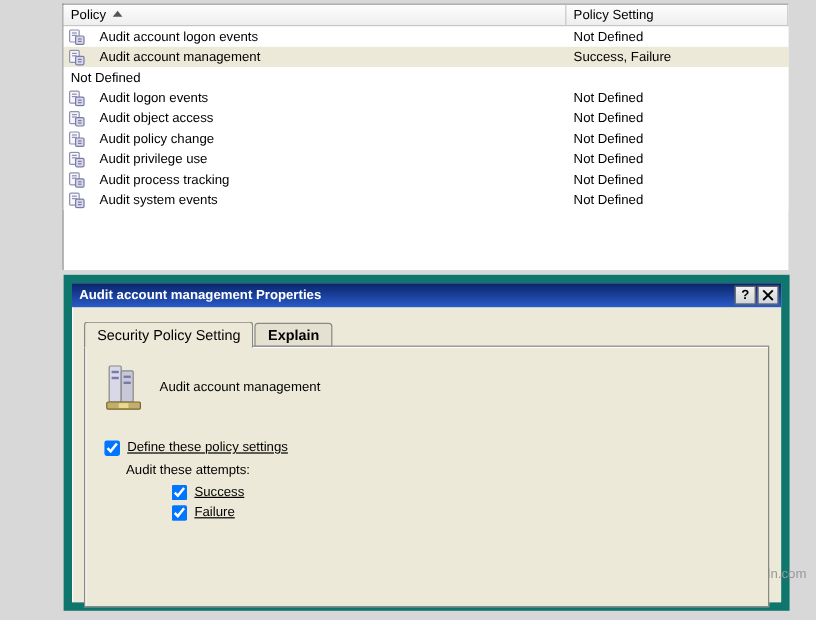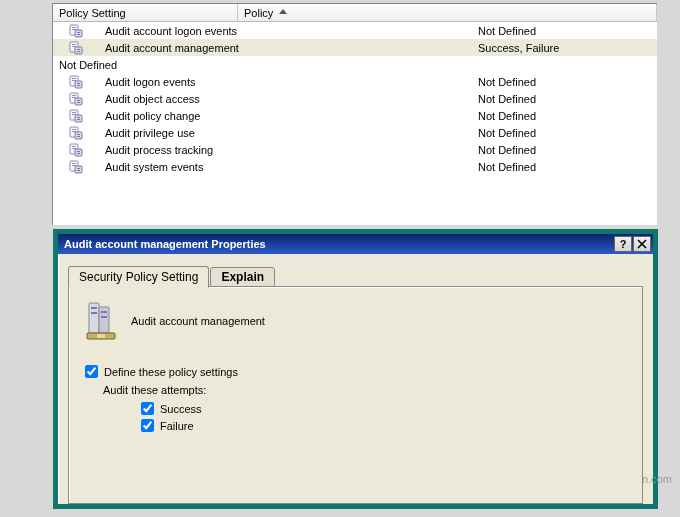--- a/index.html
+++ b/index.html
@@ -60,42 +60,42 @@
     display: flex;
     height: 17px;
     align-items: center;
     background: #fff;
   }
   .list-row.selected { background: #ece9d8; }
   .cell-policy {
     width: 419px;
     display: flex;
     align-items: center;
-    padding-left: 16px;
-    gap: 22px;
+    padding-left: 4px;
+    gap: 12px;
   }
   .cell-setting {
     flex: 1;
     padding-left: 6px;
   }
   .policy-icon {
     width: 14px; height: 14px;
     flex-shrink: 0;
   }
   .policy-icon svg { display: block; }
 
   
   .dialog {
     position: absolute;
     left: 53px;
     top: 229px;
     width: 605px;
     height: 280px;
     background: #ece9d8;
-    border: 5px solid #0f766e;
+    border: 7px solid #0f766e;
     box-shadow: 1px 1px 0 #fff inset;
   }
   .titlebar {
     height: 20px;
     background: linear-gradient(#0a246a, #2a5bc8);
     color: #fff;
     display: flex;
     align-items: center;
     padding: 0 2px 0 6px;
     font-weight: bold;
@@ -163,24 +163,25 @@
     align-items: center;
     gap: 12px;
     margin-bottom: 24px;
   }
   .big-icon {
     width: 34px; height: 40px;
     flex-shrink: 0;
   }
   .checkbox-row {
     display: flex;
-    align-items: flex-end;
+    align-items: flex-start;
     gap: 6px;
     margin: 4px 0;
     font-size: 11px;
+    text-decoration: underline;
   }
   .checkbox-row input[type=checkbox] {
     width: 13px; height: 13px;
     margin: 0;
   }
   .indent2 { margin-left: 56px; }
   .sub-label { margin: 6px 0 6px 18px; }
 
   .watermark {
     position: absolute;
@@ -191,26 +192,26 @@
     font-family: Arial, sans-serif;
   }
 </style>
 </head>
 <body>
 
 <div class="outer">
 
   <div class="list-panel">
     <div class="list-header">
-      <div class="list-header-cell col-setting">
-        <span>Policy Setting</span>
-      </div>
       <div class="list-header-cell col-policy">
         <span>Policy</span>
         <span class="sort-arrow"></span>
+      </div>
+      <div class="list-header-cell col-setting">
+        <span>Policy Setting</span>
       </div>
     </div>
     <div class="list-body" id="list-body">
         <div class="list-row">
           <div class="cell-policy">
             <span class="policy-icon">
               <svg width="14" height="14" viewBox="0 0 14 14">
                 <rect x="1" y="1" width="8" height="10" rx="1" fill="#f5f5fa" stroke="#9090b0"></rect>
                 <rect x="3" y="3" width="4" height="1" fill="#9090b0"></rect>
                 <rect x="3" y="5" width="4" height="1" fill="#9090b0"></rect>

